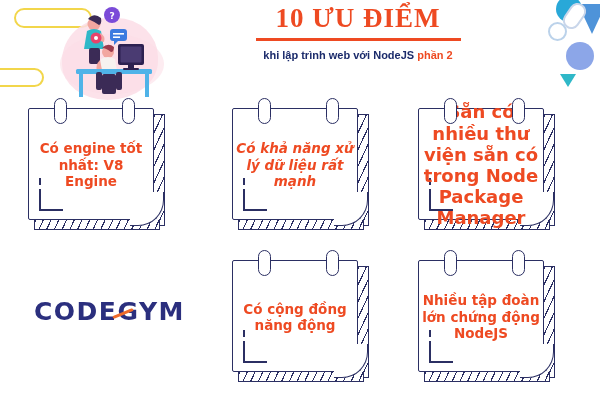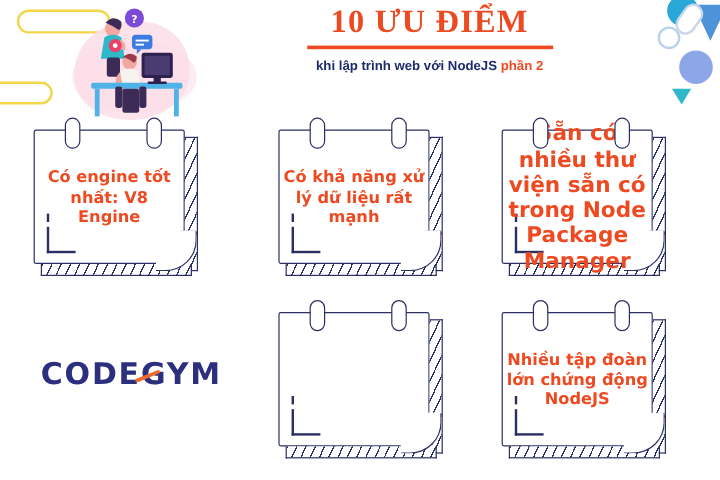--- a/index.html
+++ b/index.html
@@ -300,21 +300,21 @@
       <div class="hatch-b"></div>
       <div class="curl"></div>
       <div class="tick-v"></div>
       <div class="tick-l"></div>
       <div class="tick-l2"></div>
       <div class="ring ring-a"></div>
       <div class="ring ring-b"></div>
       <div class="text">Có engine tốt nhất: V8 Engine</div>
     </div>
 
-    <div class="card" style="left:226px; top:0px;">
+    <div class="card" style="left:226px; top:0px;font-style:italic;">
       <div class="paper"></div>
       <div class="hatch-r"></div>
       <div class="hatch-b"></div>
       <div class="curl"></div>
       <div class="tick-v"></div>
       <div class="tick-l"></div>
       <div class="tick-l2"></div>
       <div class="ring ring-a"></div>
       <div class="ring ring-b"></div>
       <div class="text">Có khả năng xử lý dữ liệu rất mạnh</div>
@@ -336,20 +336,21 @@
     <div class="card" style="left:226px; top:152px;">
       <div class="paper"></div>
       <div class="hatch-r"></div>
       <div class="hatch-b"></div>
       <div class="curl"></div>
       <div class="tick-v"></div>
       <div class="tick-l"></div>
       <div class="tick-l2"></div>
       <div class="ring ring-a"></div>
       <div class="ring ring-b"></div>
+      <div class="text">Có cộng đồng năng động</div>
     </div>
 
     <div class="card" style="left:412px; top:152px;">
       <div class="paper"></div>
       <div class="hatch-r"></div>
       <div class="hatch-b"></div>
       <div class="curl"></div>
       <div class="tick-v"></div>
       <div class="tick-l"></div>
       <div class="tick-l2"></div>

